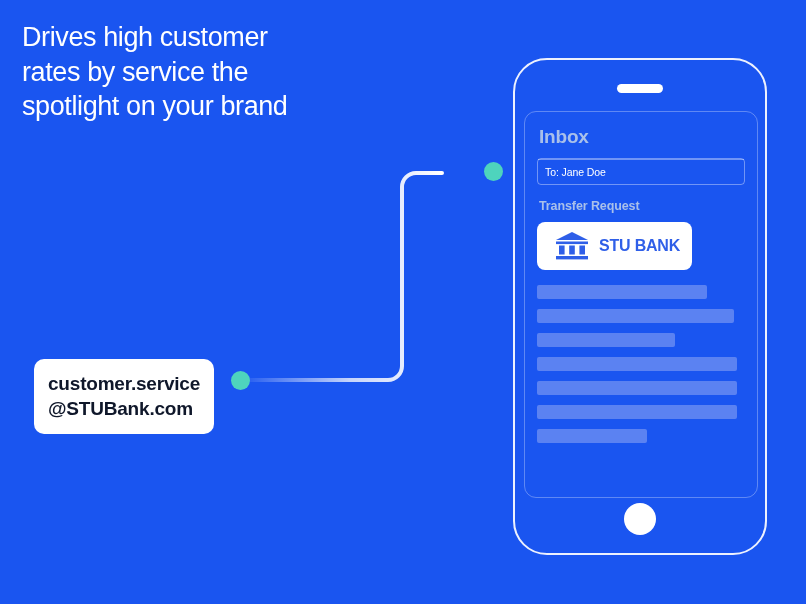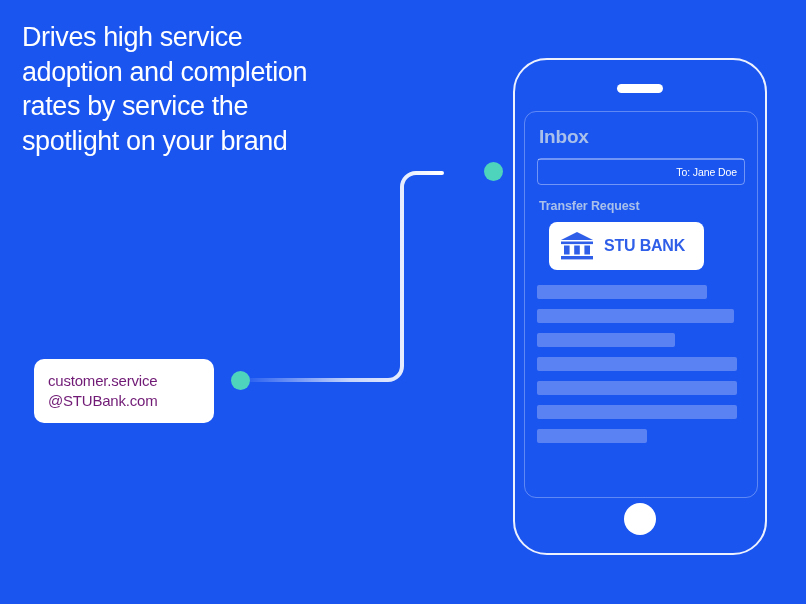--- a/index.html
+++ b/index.html
@@ -55,23 +55,23 @@
     left: 34px;
     top: 359px;
     width: 180px;
     padding: 12px 14px;
     background: #ffffff;
     border-radius: 10px;
     box-sizing: border-box;
   }
   .email-chip .line {
     display: block;
-    font-size: 15px;
-    font-weight: normal;
-    color: #701a75;
+    font-size: 19px;
+    font-weight: bold;
+    color: #0f172a;
     line-height: 1.33;
     letter-spacing: -0.2px;
   }
 
   
   .connector {
     position: absolute;
     left: 230px;
     top: 155px;
     width: 280px;
@@ -145,42 +145,41 @@
     border-radius: 4px;
     margin-bottom: 14px;
   }
   .mail-row {
     font-size: 10.5px;
     color: #ffffff;
     padding: 6px 7px;
     letter-spacing: -0.1px;
     white-space: nowrap;
   }
-  .mail-row.divider { border-top: 1px solid rgba(255,255,255,0.38); text-align: right; }
+  .mail-row.divider { border-top: 1px solid rgba(255,255,255,0.38); }
 
   .section-label {
     font-size: 12.5px;
     font-weight: bold;
     color: #a9c0ea;
     letter-spacing: -0.1px;
     margin: 0 0 9px 2px;
   }
 
   .brand-card {
     width: 155px;
     height: 48px;
     background: #ffffff;
     border-radius: 8px;
     display: flex;
     align-items: center;
     gap: 10px;
-    padding-left: 11px;
+    padding-left: 18px;
     box-sizing: border-box;
     margin-bottom: 15px;
-    margin-left: 12px;
   }
   .brand-name {
     font-size: 16px;
     font-weight: bold;
     color: #2f5fe8;
     letter-spacing: -0.2px;
   }
 
   .skeleton-list { margin-top: 2px; }
   .sk-bar {
@@ -190,22 +189,21 @@
     margin-bottom: 10px;
   }
 </style>
 </head>
 <body>
 
 <div id="stage">
 
   <div class="copy-block">
     <div class="headline">
-      <span>Drives high service</span>
-      <span>adoption and completion</span>
+      <span>Drives high customer</span>
       <span>rates by service the</span>
       <span>spotlight on your brand</span>
     </div>
   </div>
 
   <div class="email-chip">
     <span class="line">customer.service</span>
     <span class="line">@STUBank.com</span>
   </div>
 

